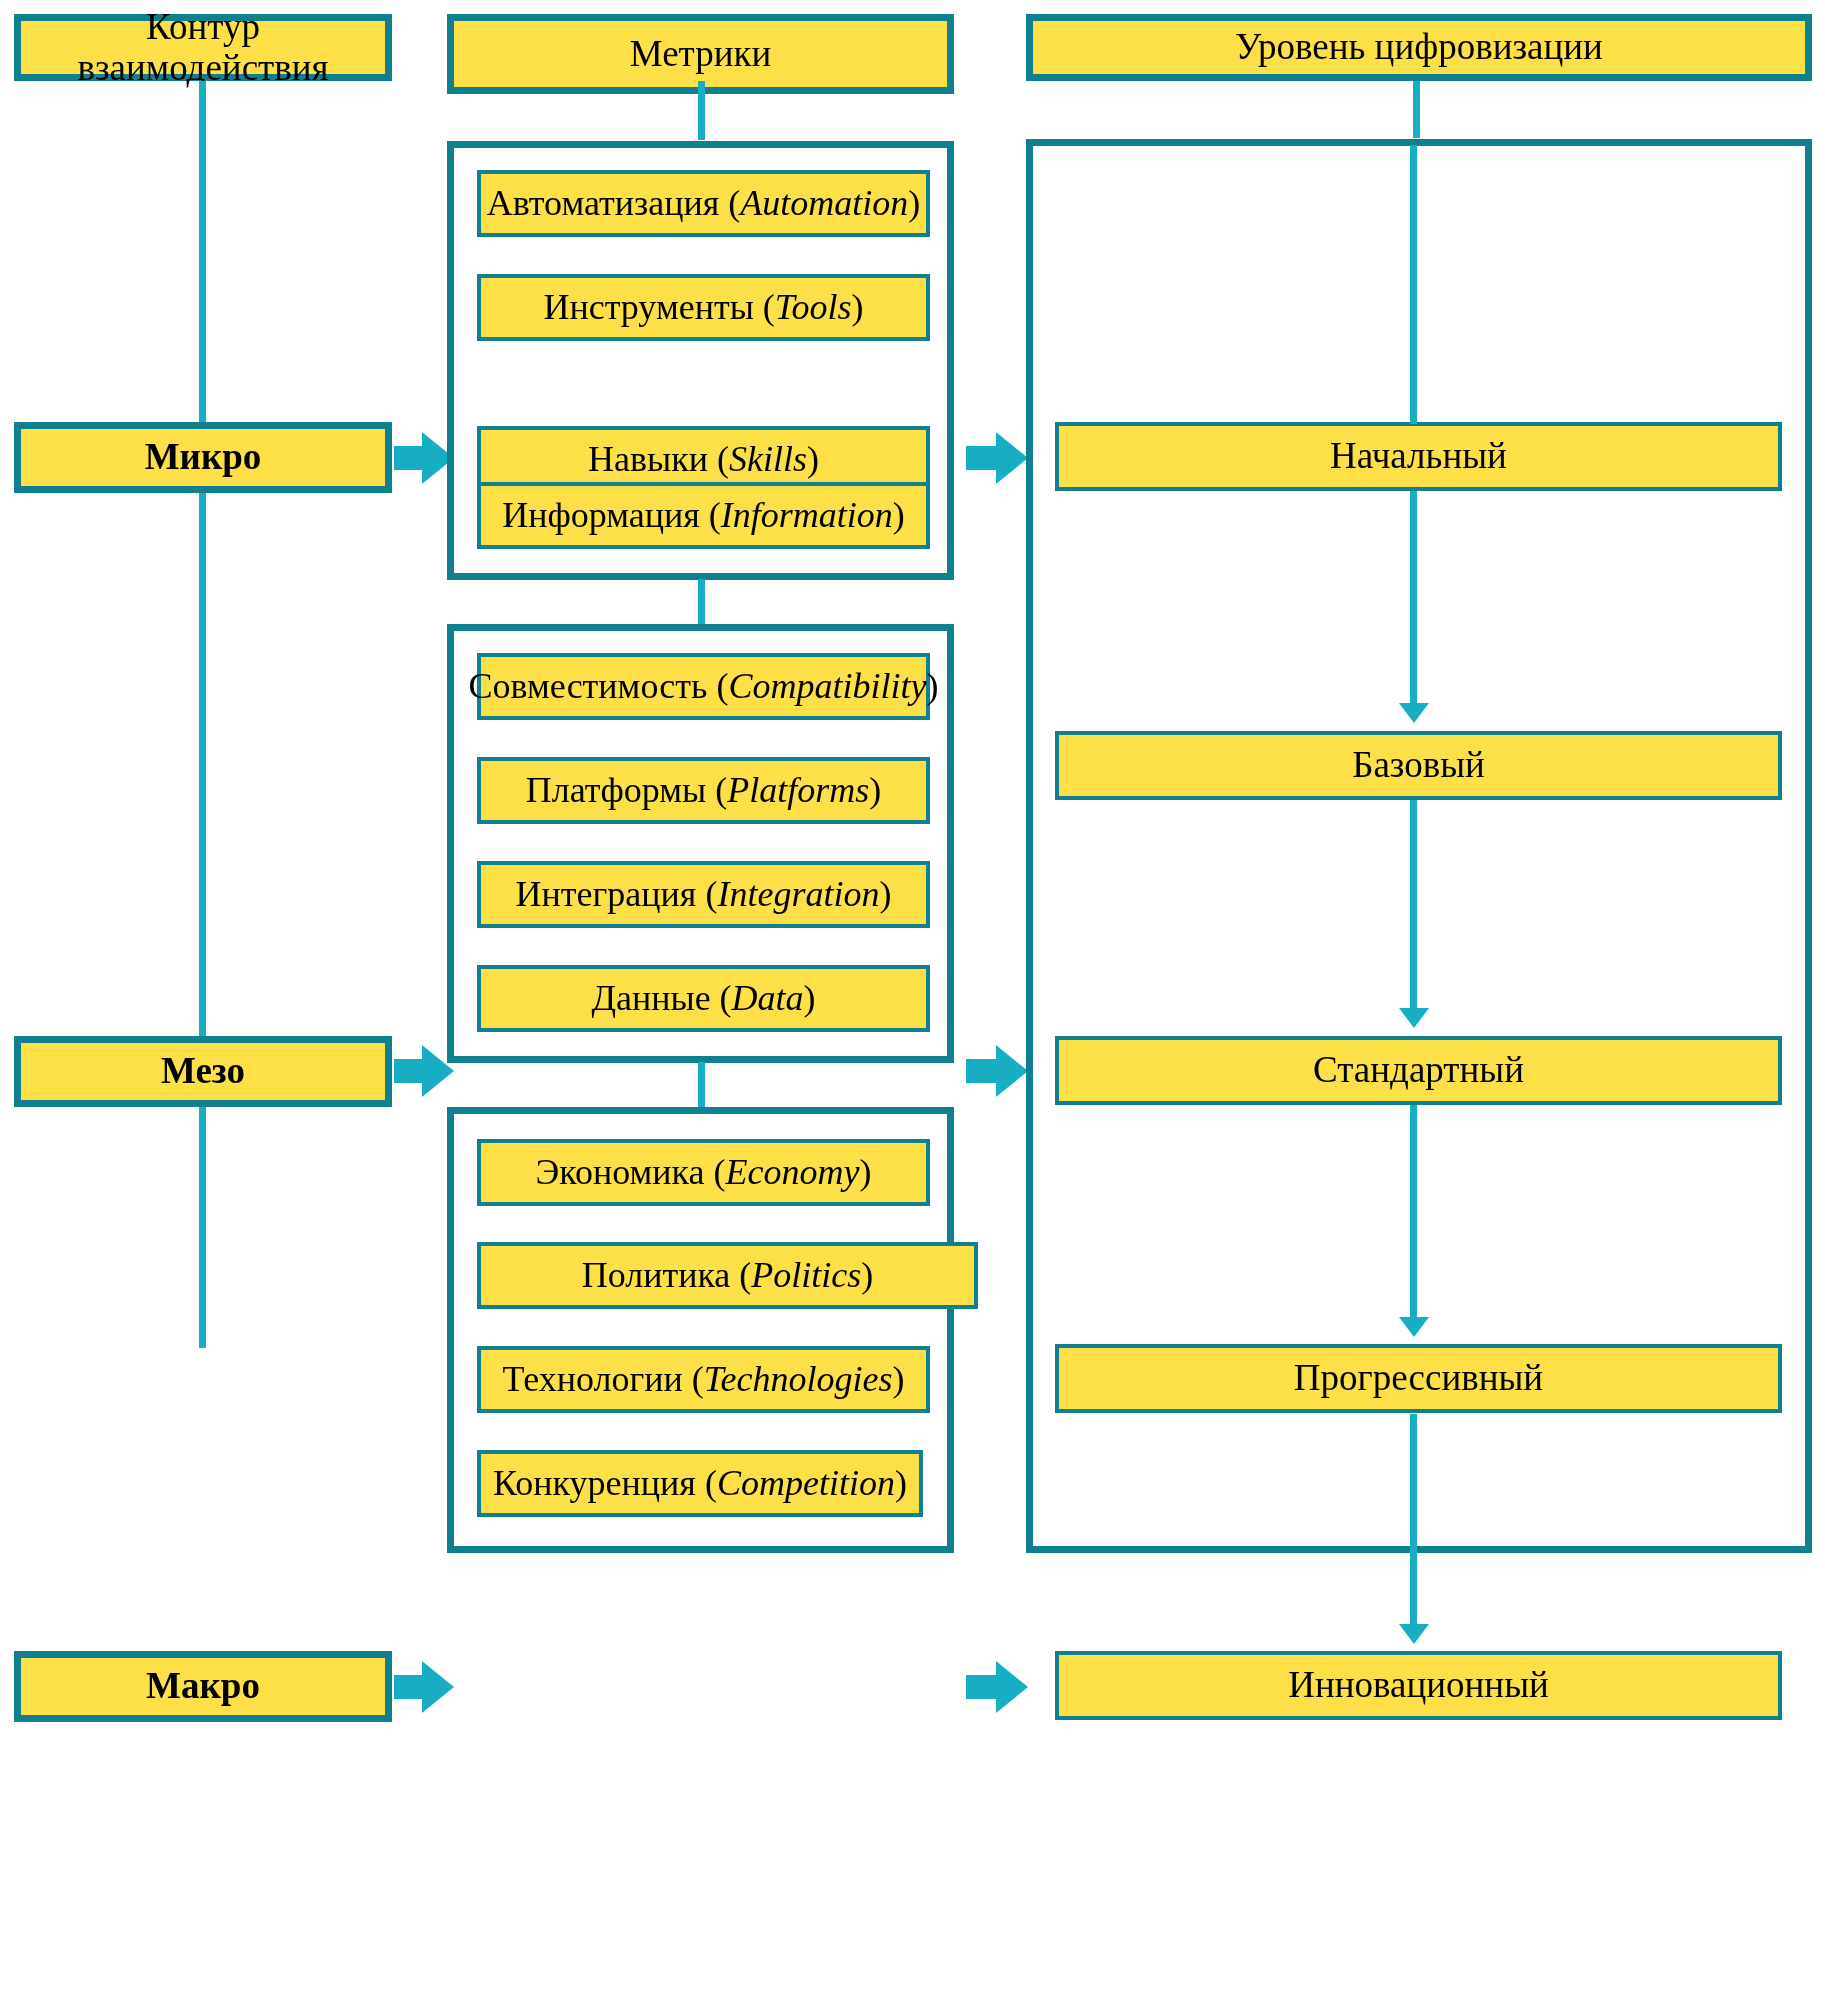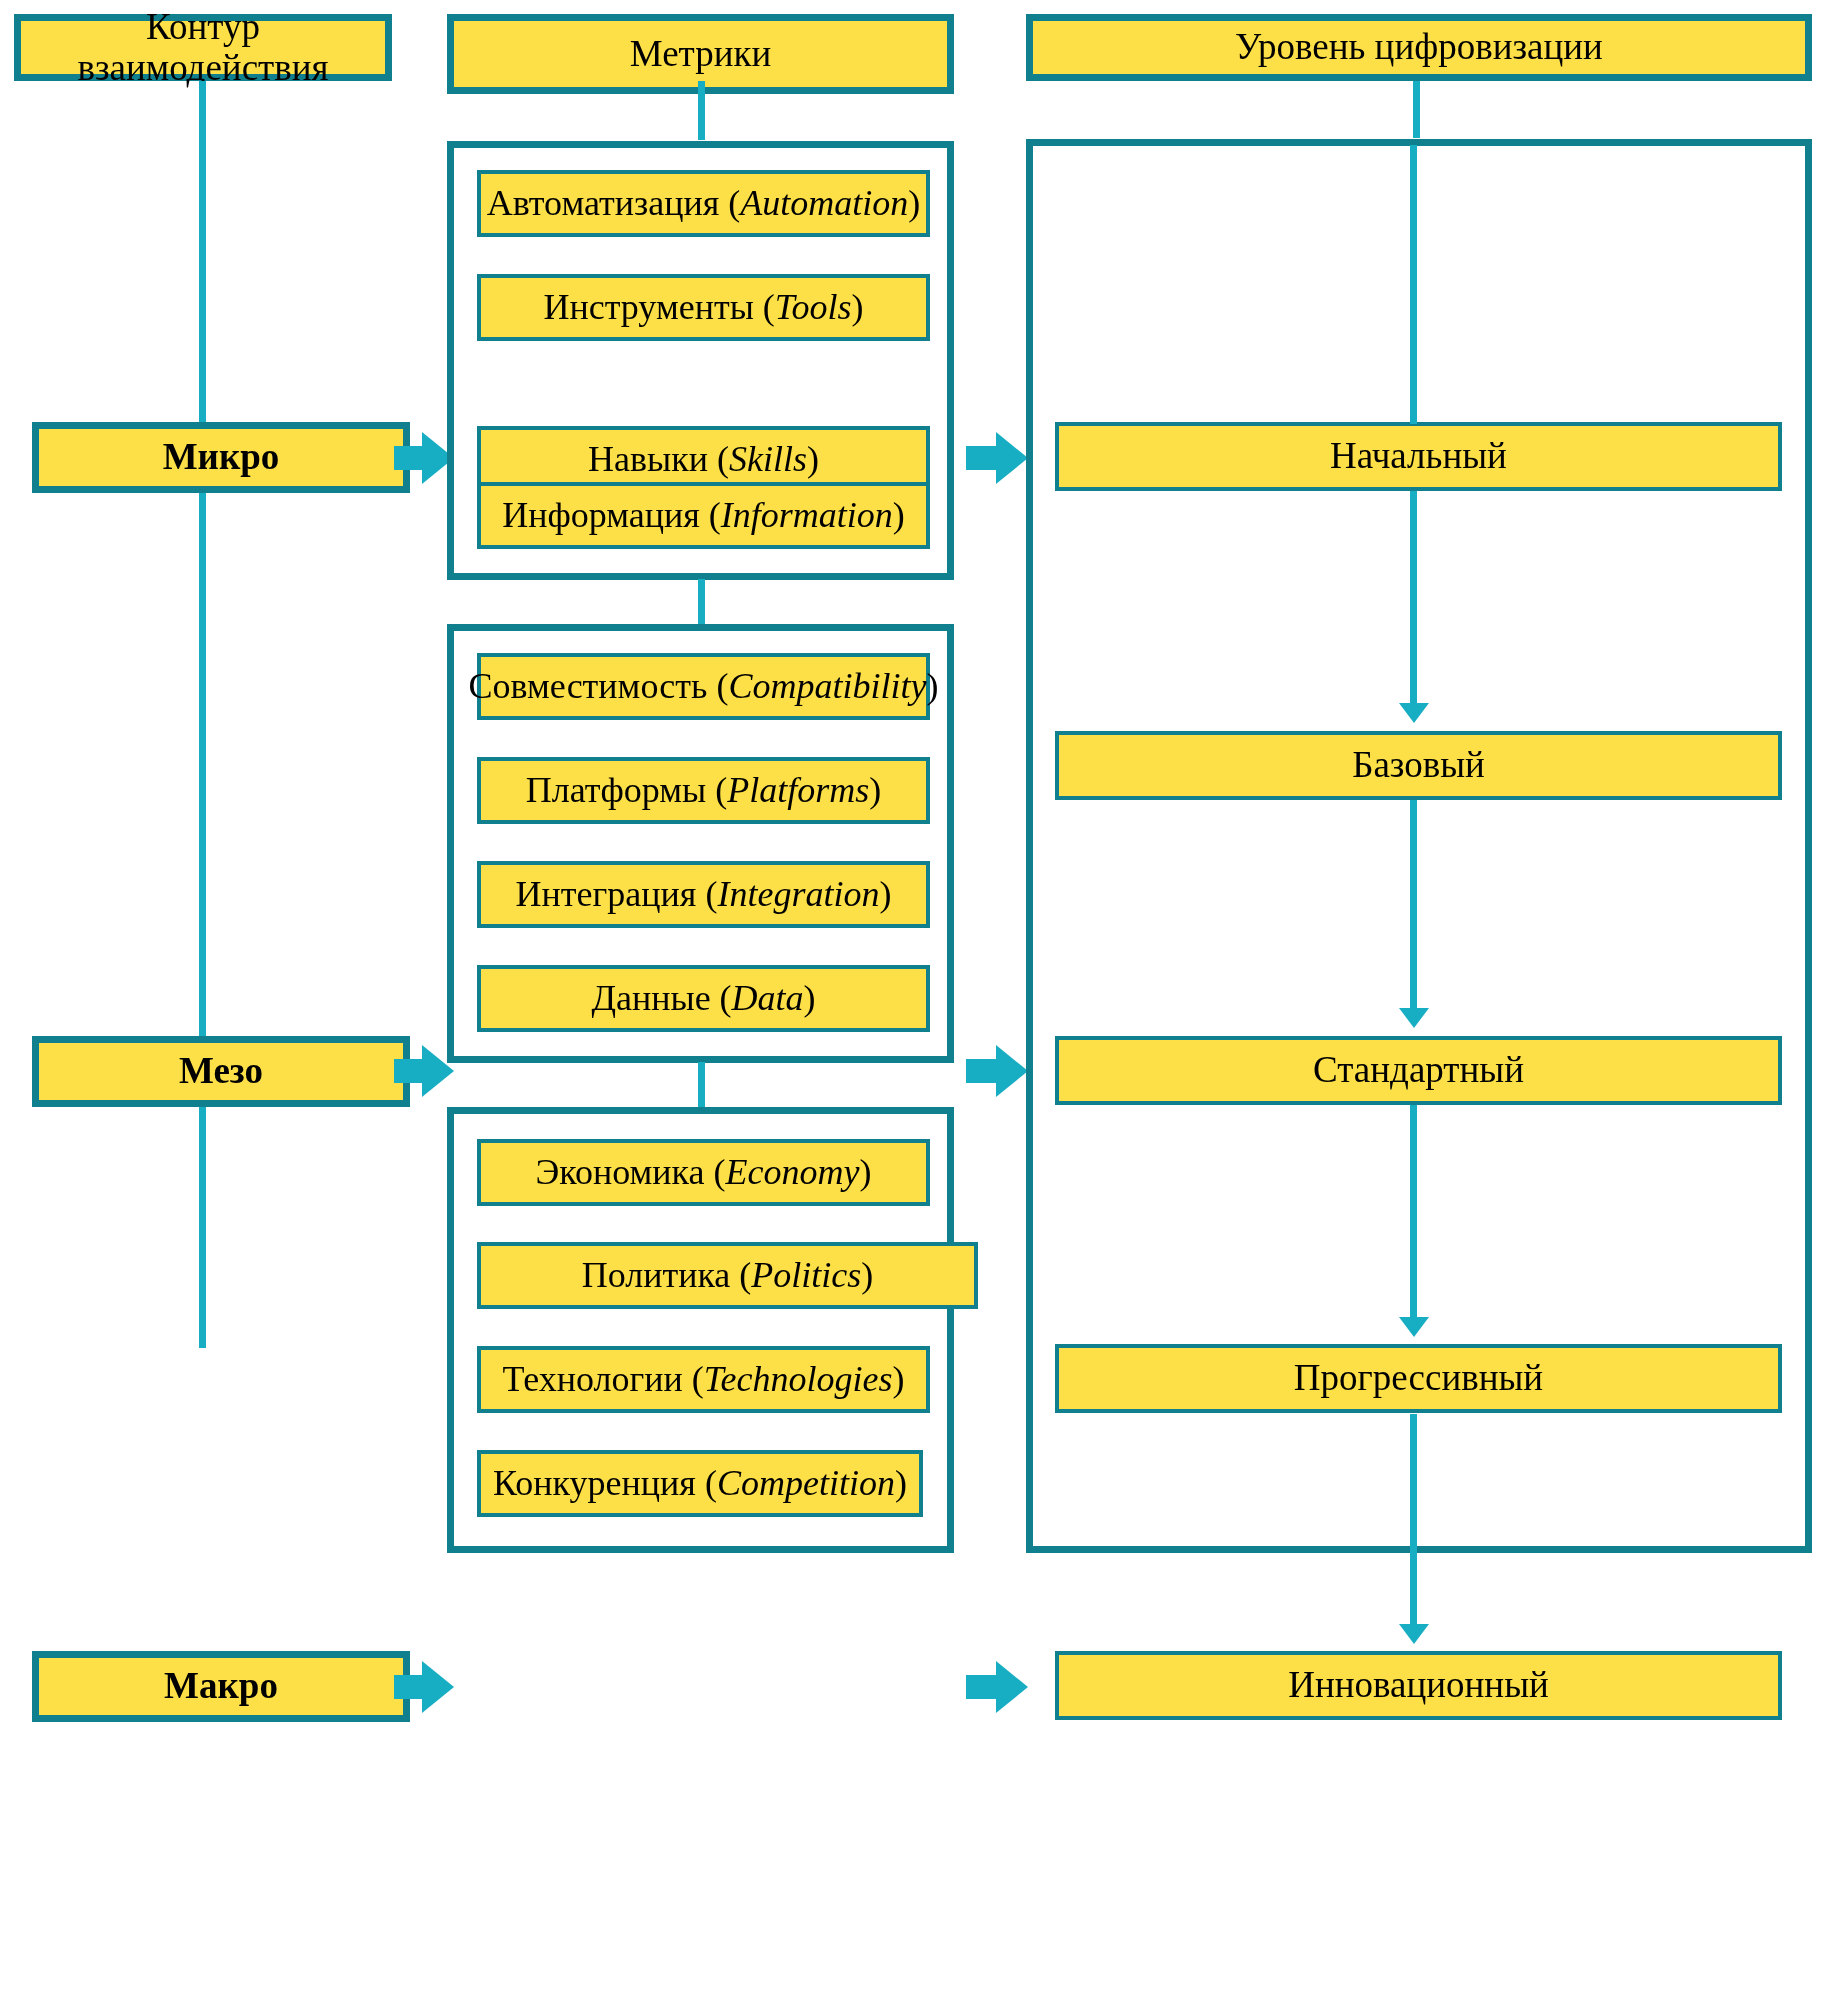--- a/index.html
+++ b/index.html
@@ -17,21 +17,21 @@
     box-sizing:border-box;
     background:#fde047;
     border:4px solid #10808f;
     display:flex;align-items:center;justify-content:center;
     text-align:center;
     line-height:1.1;
   }
   .box.thick{border-width:7px;}
   .hdr{font-size:37px;}
   .level-label{font-size:37px;}
-  .loop-label{font-size:37px;font-weight:bold;margin-left:18px;}
+  .loop-label{font-size:37px;font-weight:bold;}
   .metric{font-size:36px;}
   .metric .en{font-style:italic;}
 
   
   .group{
     position:absolute;box-sizing:border-box;
     background:#ffffff;border:7px solid #10808f;
   }
   
   .levels-col{

